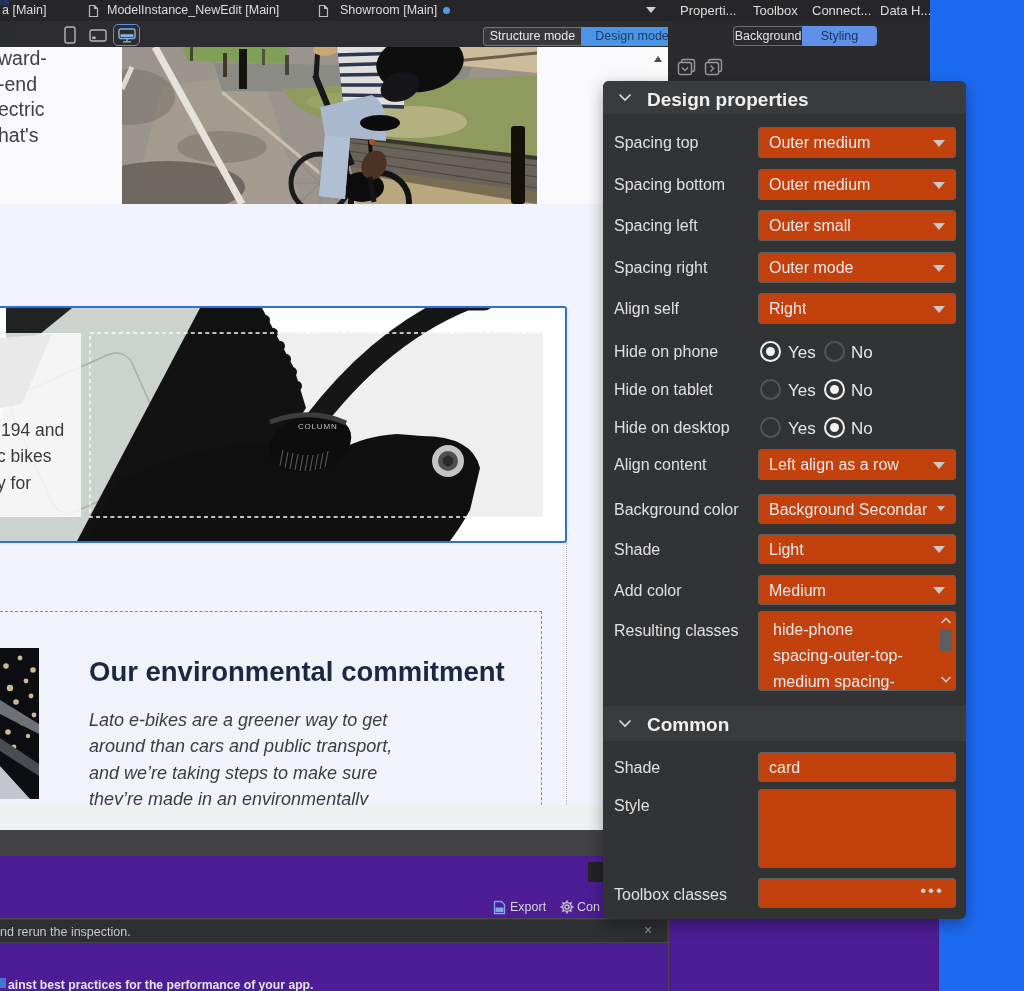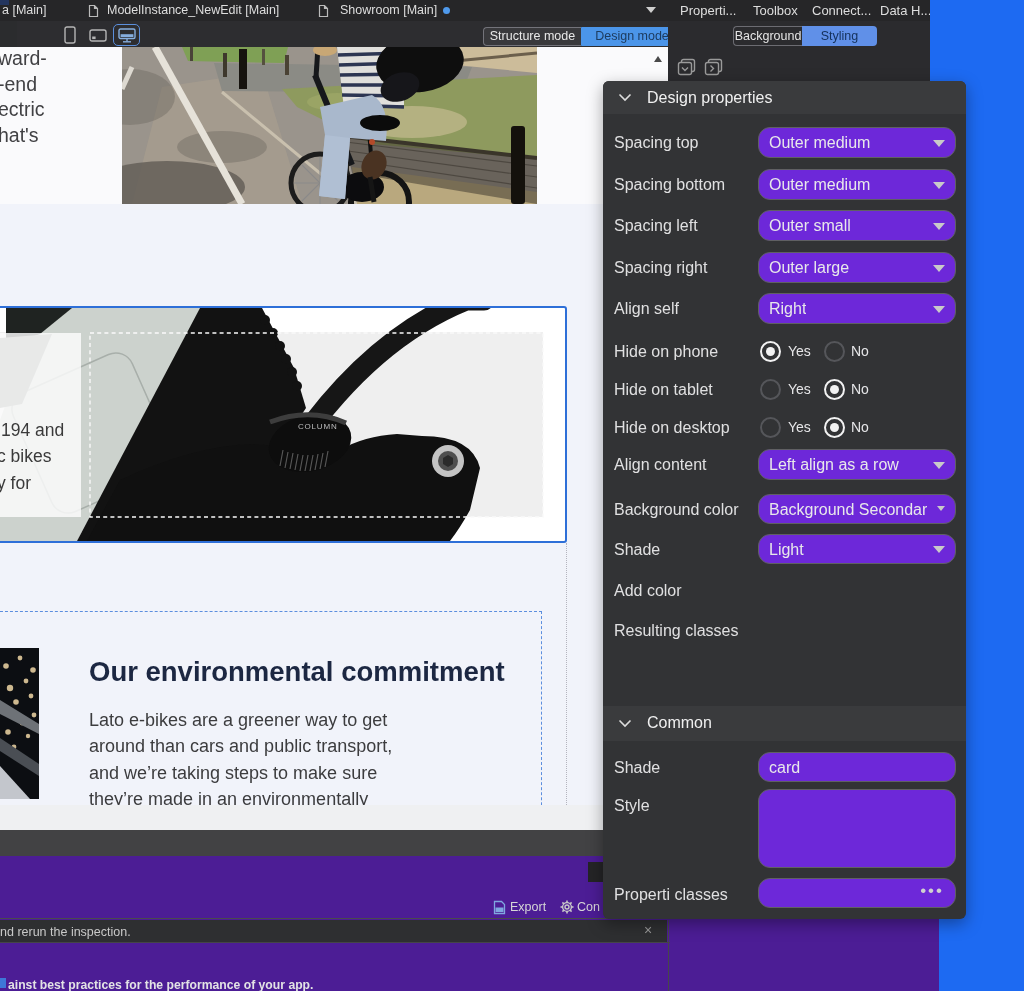--- a/index.html
+++ b/index.html
@@ -18,32 +18,32 @@
   #console { left:0; top:830px; width:939px; height:161px; background:#4c1d95;padding-left:44px; }
   #bluecorner { left:939px; top:918px; width:85px; height:73px; background:#1d6af2; border-top-left-radius:14px; }
   #panel { left:603px; top:81px; width:363px; height:838px; background:#323335; border-radius:6px;
            box-shadow:0 5px 16px rgba(0,0,0,0.35); color:#e0e0e1; font-size:16px; }
   
   .tabtxt { position:absolute; top:3px; white-space:nowrap; }
   
   .modebtn { position:absolute; top:6px; height:19px; font-size:12.5px; line-height:17px; text-align:center; }
   
   .hdr { position:absolute; left:0; width:363px; height:33px; background:#3a3b3d; }
-  .hdr .ttl { position:absolute; left:44px; top:8px; font-weight:normal; font-size:16px; color:#f0f0f0; }
+  .hdr .ttl { position:absolute; left:44px; top:8px; font-weight:bold; font-size:19px; color:#f0f0f0; }
   .plabel { position:absolute; left:11px; white-space:nowrap; }
-  .ctrl { position:absolute; left:155px; width:198px; height:31px; background:#6d28d9;
-          border:1px solid #606063; border-radius:12px; color:#e8e8ea; }
+  .ctrl { position:absolute; left:155px; width:198px; height:31px; background:#c2410c;
+          border:1px solid #606063; border-radius:3px; color:#e8e8ea; }
   .ctrl .v { position:absolute; left:10px; top:6px; white-space:nowrap; overflow:hidden; max-width:178px; }
   .caret { position:absolute; right:10px; top:11.5px; width:0; height:0;
            border-left:6px solid transparent; border-right:6px solid transparent; border-top:7.5px solid #c9c9c9; }
   .radio { position:absolute; width:21px; height:21px; border-radius:50%; }
   .radio.on { border:2.5px solid #f2f2f2; }
   .radio.on::after { content:""; position:absolute; left:3.5px; top:3.5px; width:9px; height:9px; border-radius:50%; background:#f2f2f2; }
   .radio.off { border:2px solid #55565a; }
-  .rlbl { position:absolute; color:#e6e6e8; font-size:14px; }
+  .rlbl { position:absolute; color:#e6e6e8; font-size:17px; }
 </style>
 </head>
 <body>
   <div id="titlebar" class="abs">
     <div class="abs" style="left:0;top:0;width:9px;height:5px;background:#23355e;"></div>
     <div class="tabtxt" style="left:2px;">a [Main]</div>
     <svg class="abs" style="left:88px;top:4px;" width="11" height="14" viewBox="0 0 11 14">
       <path d="M1.5 1.5 h5 l3 3 v8 h-8 z M6.5 1.5 v3 h3" fill="none" stroke="#bbbbbb" stroke-width="1.2"></path>
     </svg>
     <div class="tabtxt" style="left:107px;">ModelInstance_NewEdit [Main]</div>
@@ -224,21 +224,21 @@
         <circle cx="34" cy="67" r="2.4"></circle>
         <circle cx="14" cy="99" r="2.4"></circle>
         <circle cx="28" cy="88" r="2.2"></circle>
         <circle cx="7" cy="103" r="2.2"></circle>
       </g>
       <polygon points="0,52 39,76 39,86 0,66" fill="#6e7277"></polygon>
       <polygon points="0,90 39,116 39,128 0,103" fill="#4a4e54"></polygon>
       <polygon points="0,118 30,151 0,151" fill="#c3c6cc"></polygon>
     </svg>
     <div class="abs" style="left:89px;top:609px;font-size:27.5px;font-weight:bold;color:#1c2742;">Our environmental commitment</div>
-    <div class="abs" style="left:89px;top:660px;font-size:18px;color:#3c3c3e;line-height:26.3px;">Lato e-bikes are a greener way to get<br>around than cars and public transport,<br>and we’re taking steps to make sure<br>they’re made in an environmentally</div>
+    <div class="abs" style="left:89px;top:660px;font-size:18px;color:#3c3c3e;line-height:26.3px;font-style:italic;">Lato e-bikes are a greener way to get<br>around than cars and public transport,<br>and we’re taking steps to make sure<br>they’re made in an environmentally</div>
   </div>
   <div id="lightstrip" class="abs"></div>
   <div id="console" class="abs">
     <div class="abs" style="left:0;top:0;width:939px;height:26px;background:#424244;"></div>
     <svg class="abs" style="left:493px;top:70px;" width="13" height="15" viewBox="0 0 13 15">
       <path d="M1.5 1.5 h7 l3 3 v9 h-10 z" fill="none" stroke="#7fa7e0" stroke-width="1.3"></path>
       <rect x="2.5" y="7.5" width="8" height="4.5" fill="#7fa7e0"></rect>
     </svg>
     <div class="abs" style="left:510px;top:70px;color:#d6d6d6;font-size:12.5px;">Export</div>
     <svg class="abs" style="left:560px;top:70px;" width="14" height="14" viewBox="0 0 14 14">
@@ -284,21 +284,21 @@
       <div class="v">Outer medium</div>
       <div class="caret"></div>
     </div>
     <div class="plabel" style="top:136px;">Spacing left</div>
     <div class="ctrl" style="top:129px;">
       <div class="v">Outer small</div>
       <div class="caret"></div>
     </div>
     <div class="plabel" style="top:178px;">Spacing right</div>
     <div class="ctrl" style="top:171px;">
-      <div class="v">Outer large</div>
+      <div class="v">Outer mode</div>
       <div class="caret"></div>
     </div>
     <div class="plabel" style="top:219px;">Align self</div>
     <div class="ctrl" style="top:212px;">
       <div class="v">Right</div>
       <div class="caret"></div>
     </div>
     <div class="plabel" style="top:262px;">Hide on phone</div>
     <div class="radio on" style="left:157px;top:260px;"></div>
     <div class="rlbl" style="left:185px;top:262px;">Yes</div>
@@ -323,30 +323,46 @@
     <div class="ctrl" style="top:413px;height:30px;">
       <div class="v">Background Secondar</div>
       <div class="caret" style="top:11px;border-left-width:4.5px;border-right-width:4.5px;border-top-width:5.5px;"></div>
     </div>
     <div class="plabel" style="top:460px;">Shade</div>
     <div class="ctrl" style="top:453px;height:30px;">
       <div class="v">Light</div>
       <div class="caret" style="top:11px;"></div>
     </div>
     <div class="plabel" style="top:501px;">Add color</div>
+    <div class="ctrl" style="top:494px;height:30px;">
+      <div class="v">Medium</div>
+      <div class="caret" style="top:11px;"></div>
+    </div>
     <div class="plabel" style="top:541px;">Resulting classes</div>
+    <div class="ctrl" style="top:530px;height:80px;">
+      <div class="abs" style="left:14px;top:9px;">hide-phone</div>
+      <div class="abs" style="left:14px;top:35px;">spacing-outer-top-</div>
+      <div class="abs" style="left:14px;top:61px;">medium spacing-</div>
+      <svg class="abs" style="left:181px;top:5px;" width="12" height="8" viewBox="0 0 12 8">
+        <path d="M1.5 6 L6 1.5 L10.5 6" fill="none" stroke="#cccccc" stroke-width="1.6"></path>
+      </svg>
+      <div class="abs" style="left:181px;top:17px;width:12px;height:22px;background:#5c5d5f;"></div>
+      <svg class="abs" style="left:181px;top:63px;" width="12" height="8" viewBox="0 0 12 8">
+        <path d="M1.5 2 L6 6.5 L10.5 2" fill="none" stroke="#cccccc" stroke-width="1.6"></path>
+      </svg>
+    </div>
     <div class="hdr" style="top:625px;height:35px;">
       <svg class="abs" style="left:15px;top:13px;" width="14" height="9" viewBox="0 0 14 9">
         <path d="M1.5 1.5 L7 7 L12.5 1.5" fill="none" stroke="#dddddd" stroke-width="1.6"></path>
       </svg>
       <div class="ttl" style="top:8px;">Common</div>
     </div>
     <div class="plabel" style="top:678px;">Shade</div>
     <div class="ctrl" style="top:671px;height:30px;">
       <div class="v">card</div>
     </div>
     <div class="plabel" style="top:716px;">Style</div>
     <div class="ctrl" style="top:708px;height:79px;"></div>
-    <div class="plabel" style="top:805px;">Properti classes</div>
+    <div class="plabel" style="top:805px;">Toolbox classes</div>
     <div class="ctrl" style="top:797px;height:30px;">
       <div class="abs" style="right:11px;top:2px;color:#d0d0d0;font-size:17px;letter-spacing:2px;">•••</div>
     </div>
   </div>
 
 </body></html>

